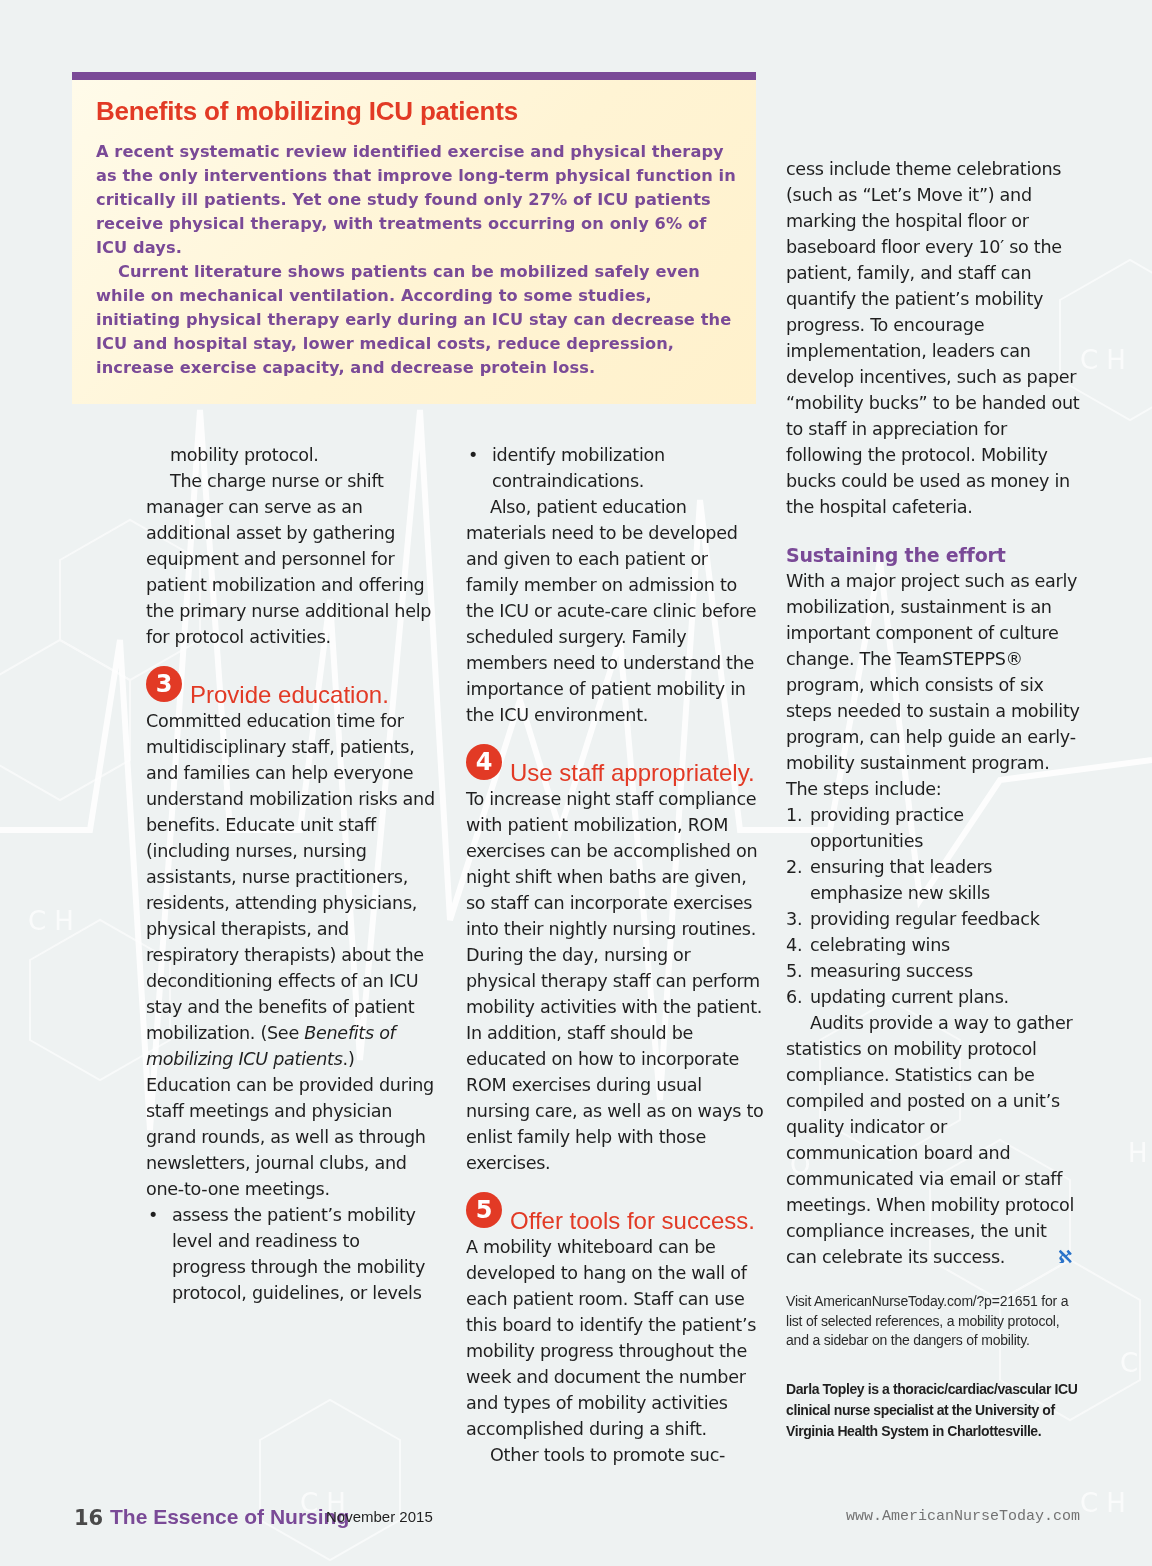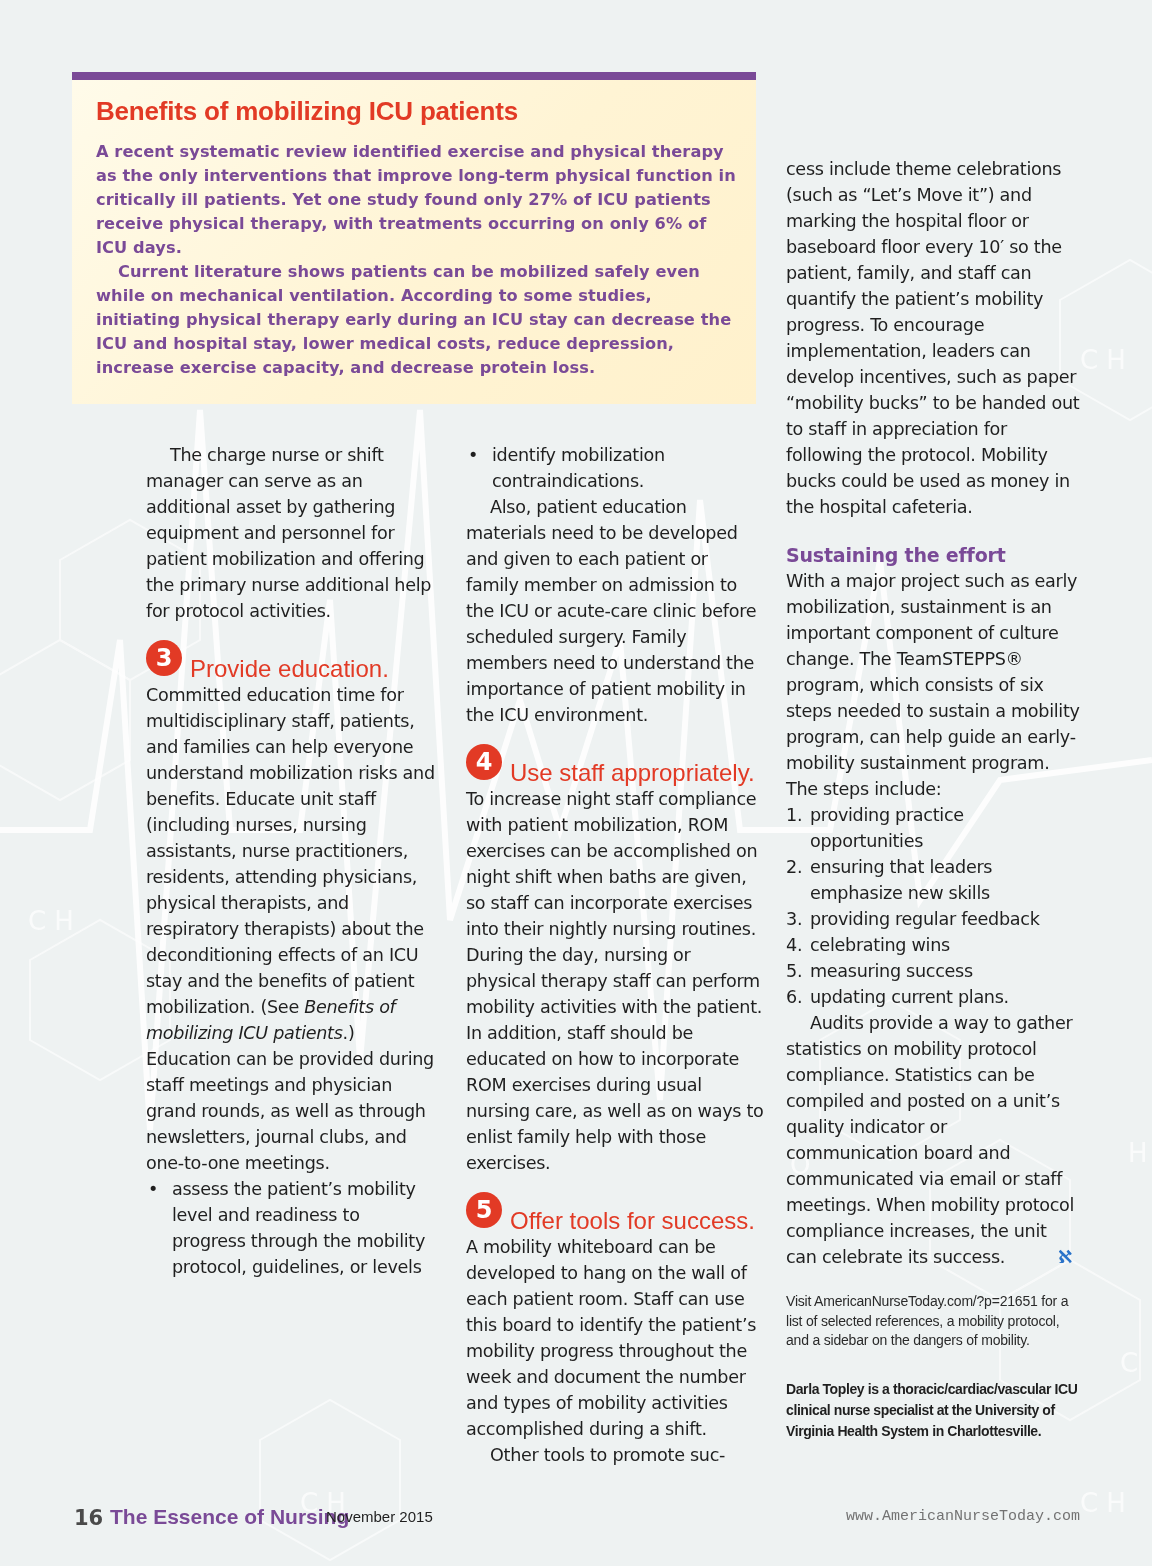--- a/index.html
+++ b/index.html
@@ -108,20 +108,21 @@
 <div class="sidebar">
   <div class="sidebar-bar"></div>
   <div class="sidebar-title">Benefits of mobilizing ICU patients</div>
   <div class="sidebar-body">
     <p>A recent systematic review identified exercise and physical therapy as the only interventions that improve long-term physical function in critically ill patients. Yet one study found only 27% of ICU patients receive physical therapy, with treatments occurring on only 6% of ICU days.</p>
     <p class="indent">Current literature shows patients can be mobilized safely even while on mechanical ventilation. According to some studies, initiating physical therapy early during an ICU stay can decrease the ICU and hospital stay, lower medical costs, reduce depression, increase exercise capacity, and decrease protein loss.</p>
   </div>
 </div>
 
 <div class="col col1">
+  <p class="indent">mobility protocol.</p>
   <p class="indent">The charge nurse or shift manager can serve as an additional asset by gathering equipment and personnel for patient mobilization and offering the primary nurse additional help for protocol activities.</p>
 
   <div class="step-head">
     <div class="step-num">3</div>
     <div class="step-title">Provide education.</div>
   </div>
   <p><span>Committed education time for multidisciplinary staff, patients, and families can help everyone understand mobilization risks and benefits. Educate unit staff (including nurses, nursing assistants, nurse practitioners, residents, attending physicians, physical therapists, and respiratory therapists) about the deconditioning effects of an ICU stay and the benefits of patient mobilization. (See </span><em>Benefits of mobilizing ICU patients</em><span>.) Education can be provided during staff meetings and physician grand rounds, as well as through newsletters, journal clubs, and one-to-one meetings.</span></p>
   <ul class="bullets">
     <li>assess the patient’s mobility level and readiness to progress through the mobility protocol, guidelines, or levels</li>
   </ul>

